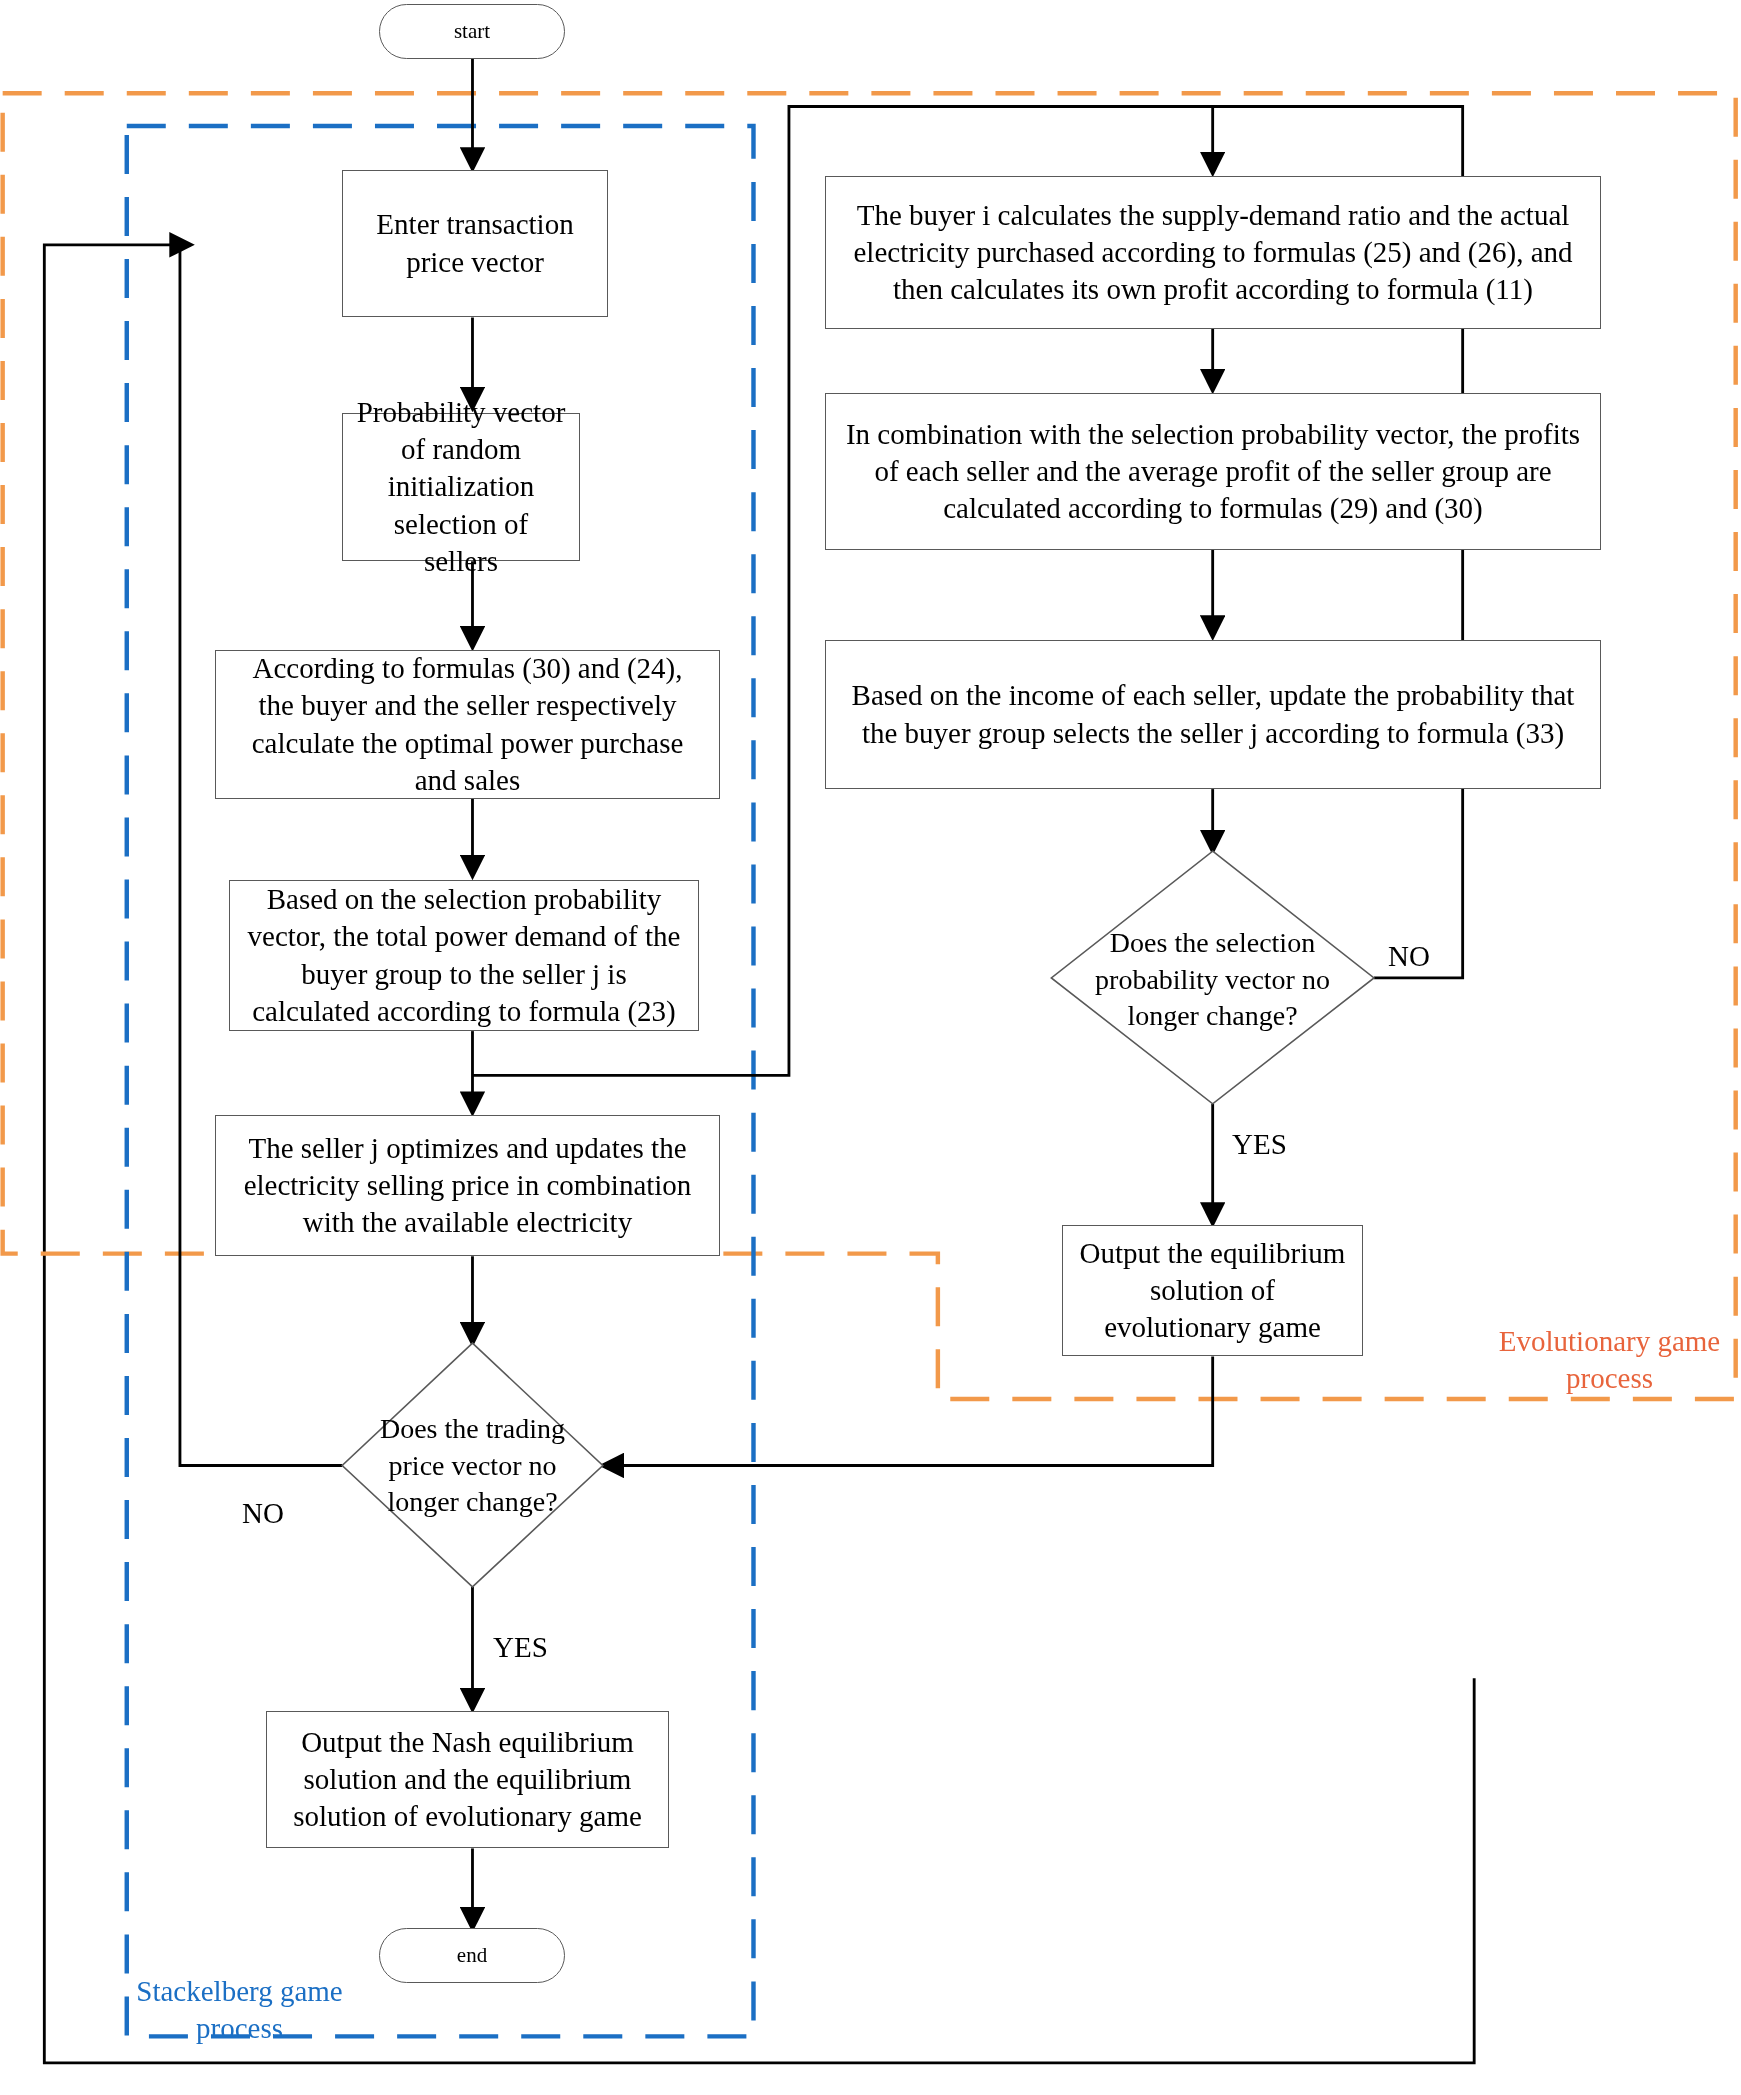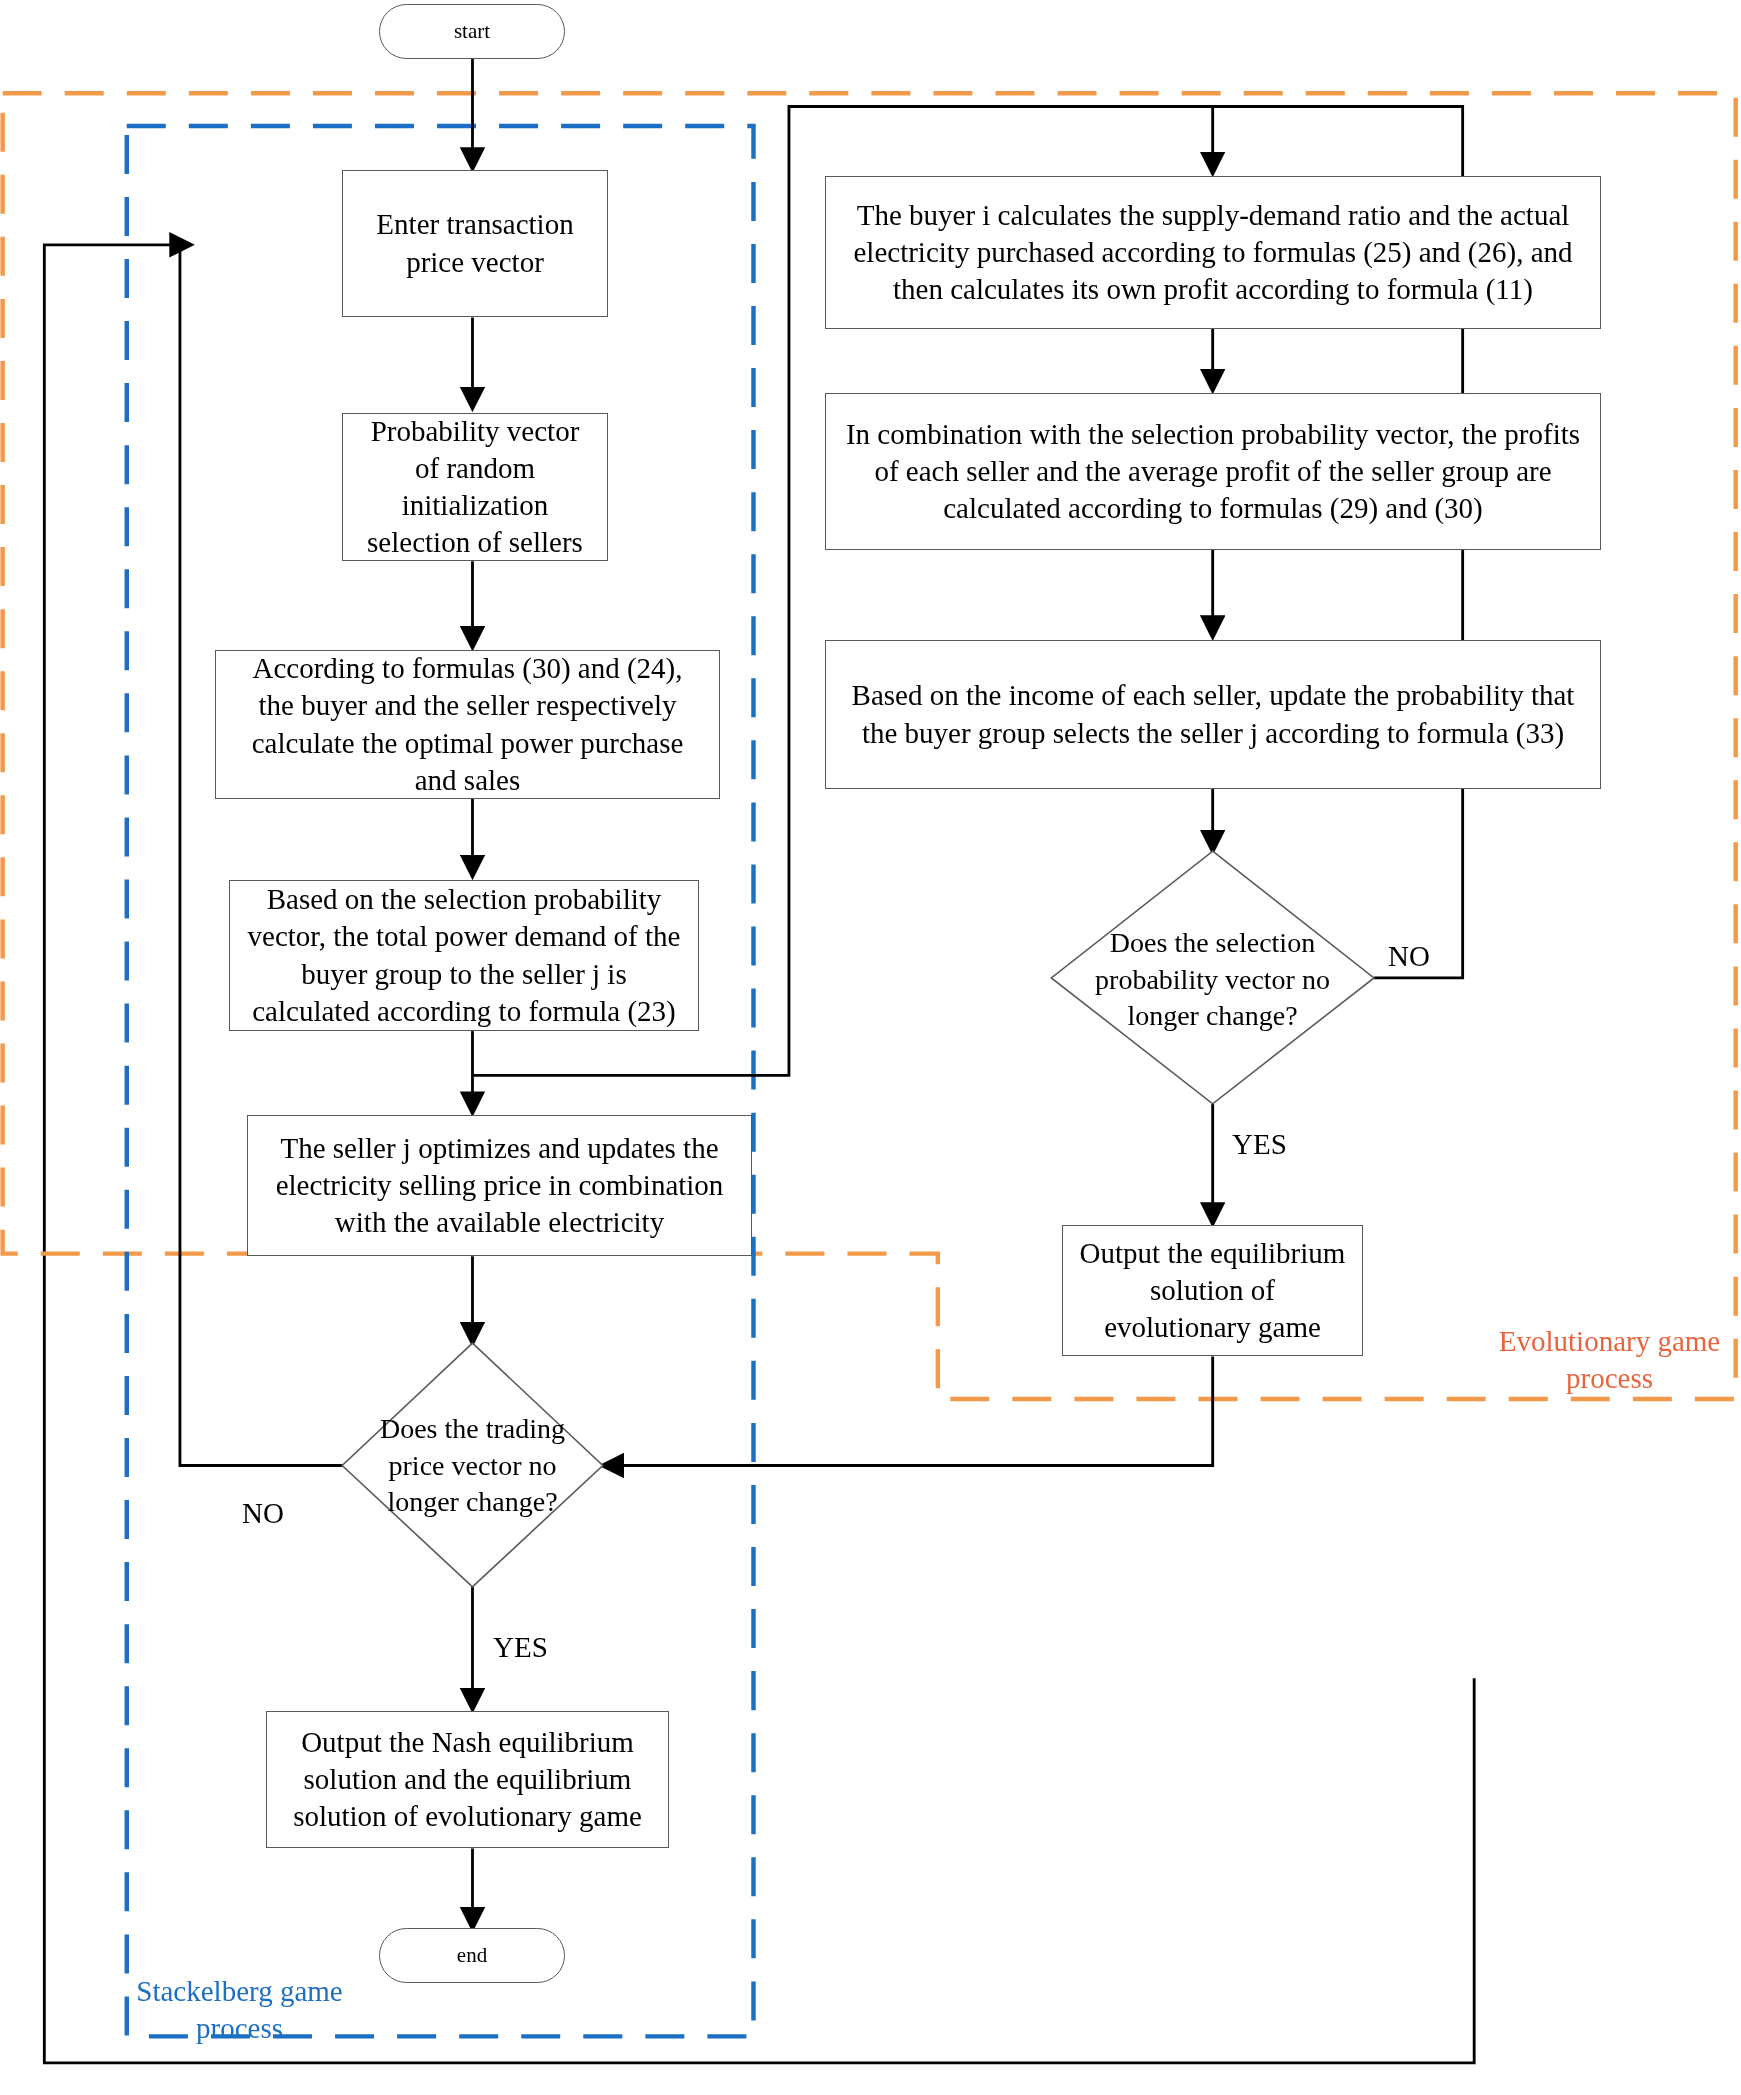--- a/index.html
+++ b/index.html
@@ -108,33 +108,33 @@
   </div>
 
   <div class="node term t34" style="left:379px;top:1928px;width:186px;height:55px;">
     <span>end</span>
   </div>
 
   <div class="node proc t33" style="left:342px;top:170px;width:266px;height:147px;padding:0 12.4px;font-family:Liberation Serif, serif;">
     <span>Enter transaction price vector</span>
   </div>
 
-  <div class="node proc t33" style="left:342px;top:413px;width:266px;height:148px;padding:0 12.4px;">
+  <div class="node proc t33" style="left:342px;top:413px;width:238px;height:148px;padding:0 12.4px;">
     <span>Probability vector of random initialization selection of sellers</span>
   </div>
 
   <div class="node proc t33" style="left:215px;top:650px;width:505px;height:149px;padding:0 16px;">
     <span>According to formulas (30) and (24), the buyer and the seller respectively calculate the optimal power purchase and sales</span>
   </div>
 
   <div class="node proc t33" style="left:229px;top:880px;width:470px;height:151px;padding:0 14px;">
     <span>Based on the selection probability vector, the total power demand of the buyer group to the seller j is calculated according to formula (23)</span>
   </div>
 
-  <div class="node proc t33" style="left:215px;top:1115px;width:505px;height:141px;padding:0 21px;margin-left:32px;">
+  <div class="node proc t33" style="left:215px;top:1115px;width:505px;height:141px;padding:0 21px;">
     <span>The seller j optimizes and updates the electricity selling price in combination with the available electricity</span>
   </div>
 
   <div class="node proc t33" style="left:266px;top:1711px;width:403px;height:137px;padding:0 14px;">
     <span>Output the Nash equilibrium solution and the equilibrium solution of evolutionary game</span>
   </div>
 
   <div class="node proc t33" style="left:825px;top:176px;width:776px;height:153px;padding:0 16px;">
     <span>The buyer i calculates the supply-demand ratio and the actual electricity purchased according to formulas (25) and (26), and then calculates its own profit according to formula (11)</span>
   </div>

